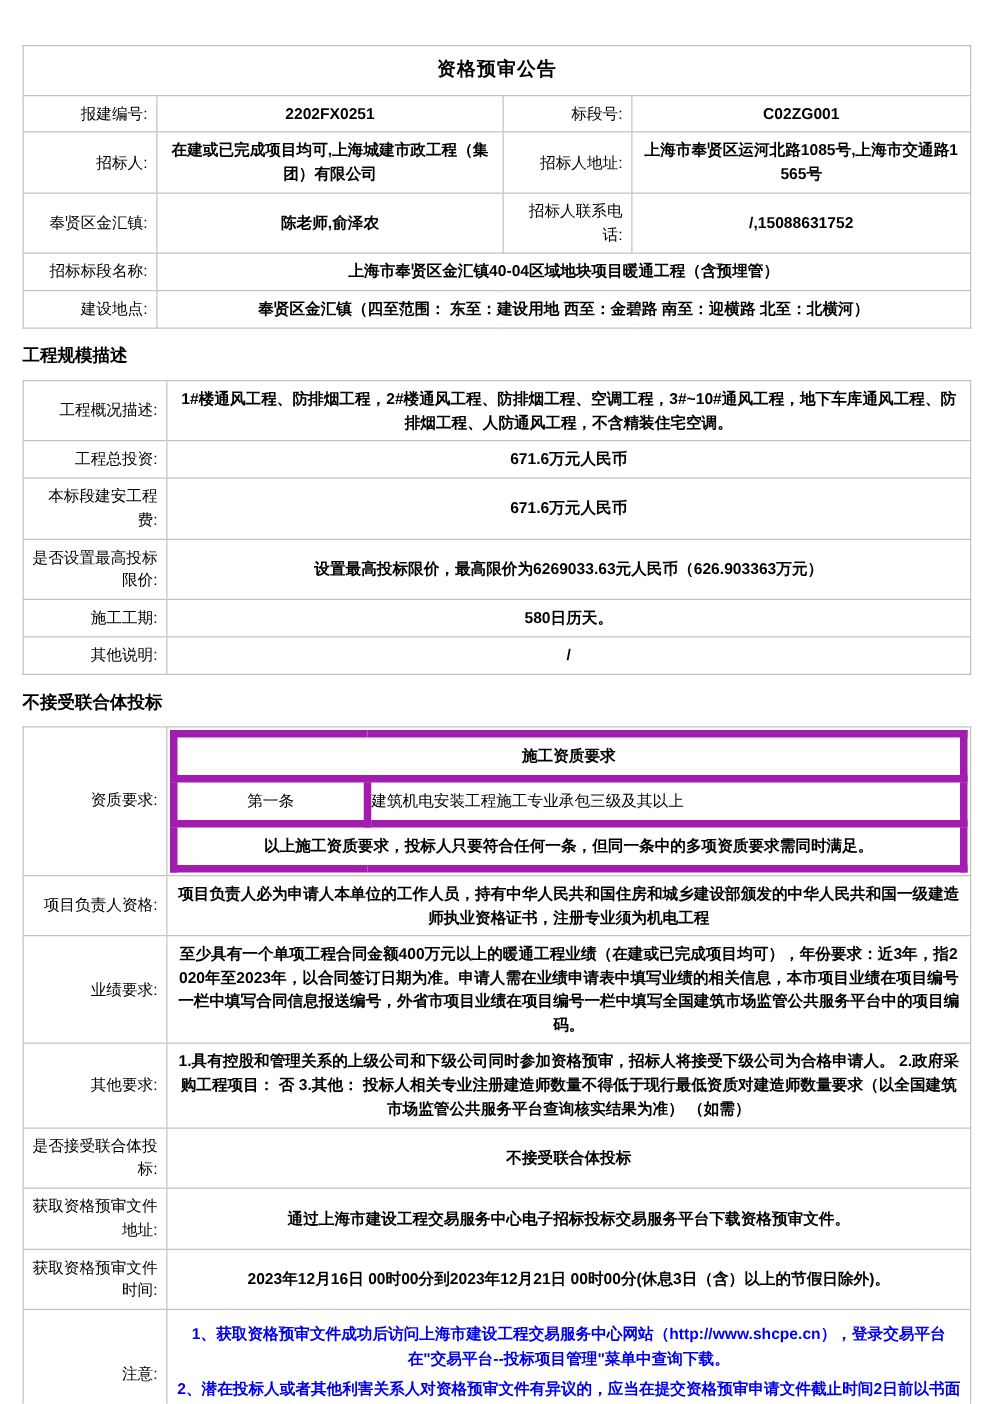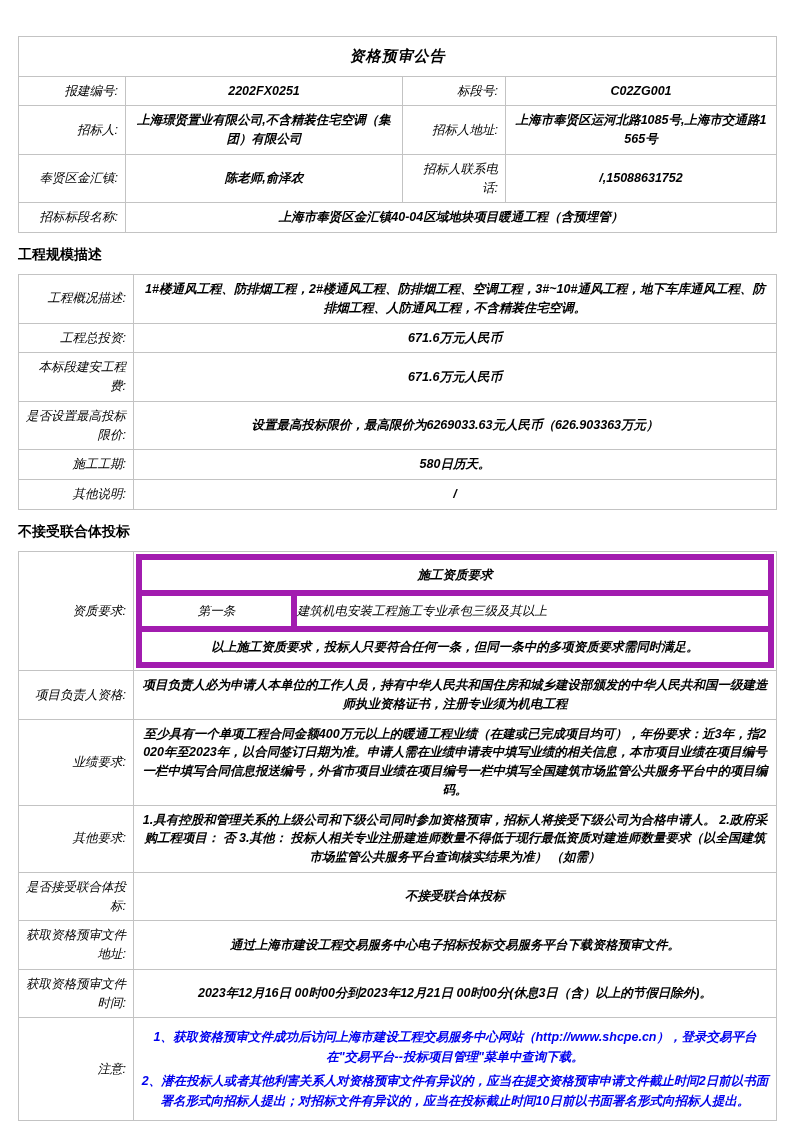--- a/index.html
+++ b/index.html
@@ -15,21 +15,21 @@
     color:#ff0000; font-weight:bold; font-size:14px;
     margin-bottom:9px; letter-spacing:0.5px;
   }
 
   table.grid {
     border-collapse:collapse; width:758px; table-layout:fixed;
     margin-bottom:0;
   }
   table.grid td {
     border:1px solid #c3c3c3; vertical-align:middle;
-    padding:5px 7px; line-height:1.5; word-break:break-all;font-style:italic;
+    padding:5px 7px; line-height:1.5; word-break:break-all;
   }
   td.lbl { text-align:right; padding-right:5px; padding-left:2px; font-weight:normal; color:#000;border-radius:12px; }
   td.val { text-align:center; font-weight:bold; }
 
   .title-cell {
     text-align:center !important; font-weight:bold; font-size:15px;
     padding:8px 4px !important; letter-spacing:1px;
   }
 
   .section-heading {
@@ -70,33 +70,37 @@
       <td colspan="4" class="title-cell">资格预审公告</td>
     </tr>
     <tr>
       <td class="lbl">报建编号:</td>
       <td class="val">2202FX0251</td>
       <td class="lbl">标段号:</td>
       <td class="val">C02ZG001</td>
     </tr>
     <tr>
       <td class="lbl">招标人:</td>
-      <td class="val">上海璟贤置业有限公司,不含精装住宅空调（集团）有限公司</td>
+      <td class="val">在建或已完成项目均可,上海城建市政工程（集团）有限公司</td>
       <td class="lbl">招标人地址:</td>
       <td class="val">上海市奉贤区运河北路1085号,上海市交通路1565号</td>
     </tr>
     <tr>
       <td class="lbl">奉贤区金汇镇:</td>
       <td class="val">陈老师,俞泽农</td>
       <td class="lbl">招标人联系电话:</td>
       <td class="val">/,15088631752</td>
     </tr>
     <tr>
       <td class="lbl">招标标段名称:</td>
       <td class="val" colspan="3">上海市奉贤区金汇镇40-04区域地块项目暖通工程（含预埋管）</td>
+    </tr>
+    <tr>
+      <td class="lbl">建设地点:</td>
+      <td class="val" colspan="3">奉贤区金汇镇（四至范围： 东至：建设用地 西至：金碧路 南至：迎横路 北至：北横河）</td>
     </tr>
   </tbody>
     </table>
 
   <div class="section-heading">工程规模描述</div>
 
   <table class="grid">
     <colgroup>
         <col style="width:115px">
         <col style="width:643px">

